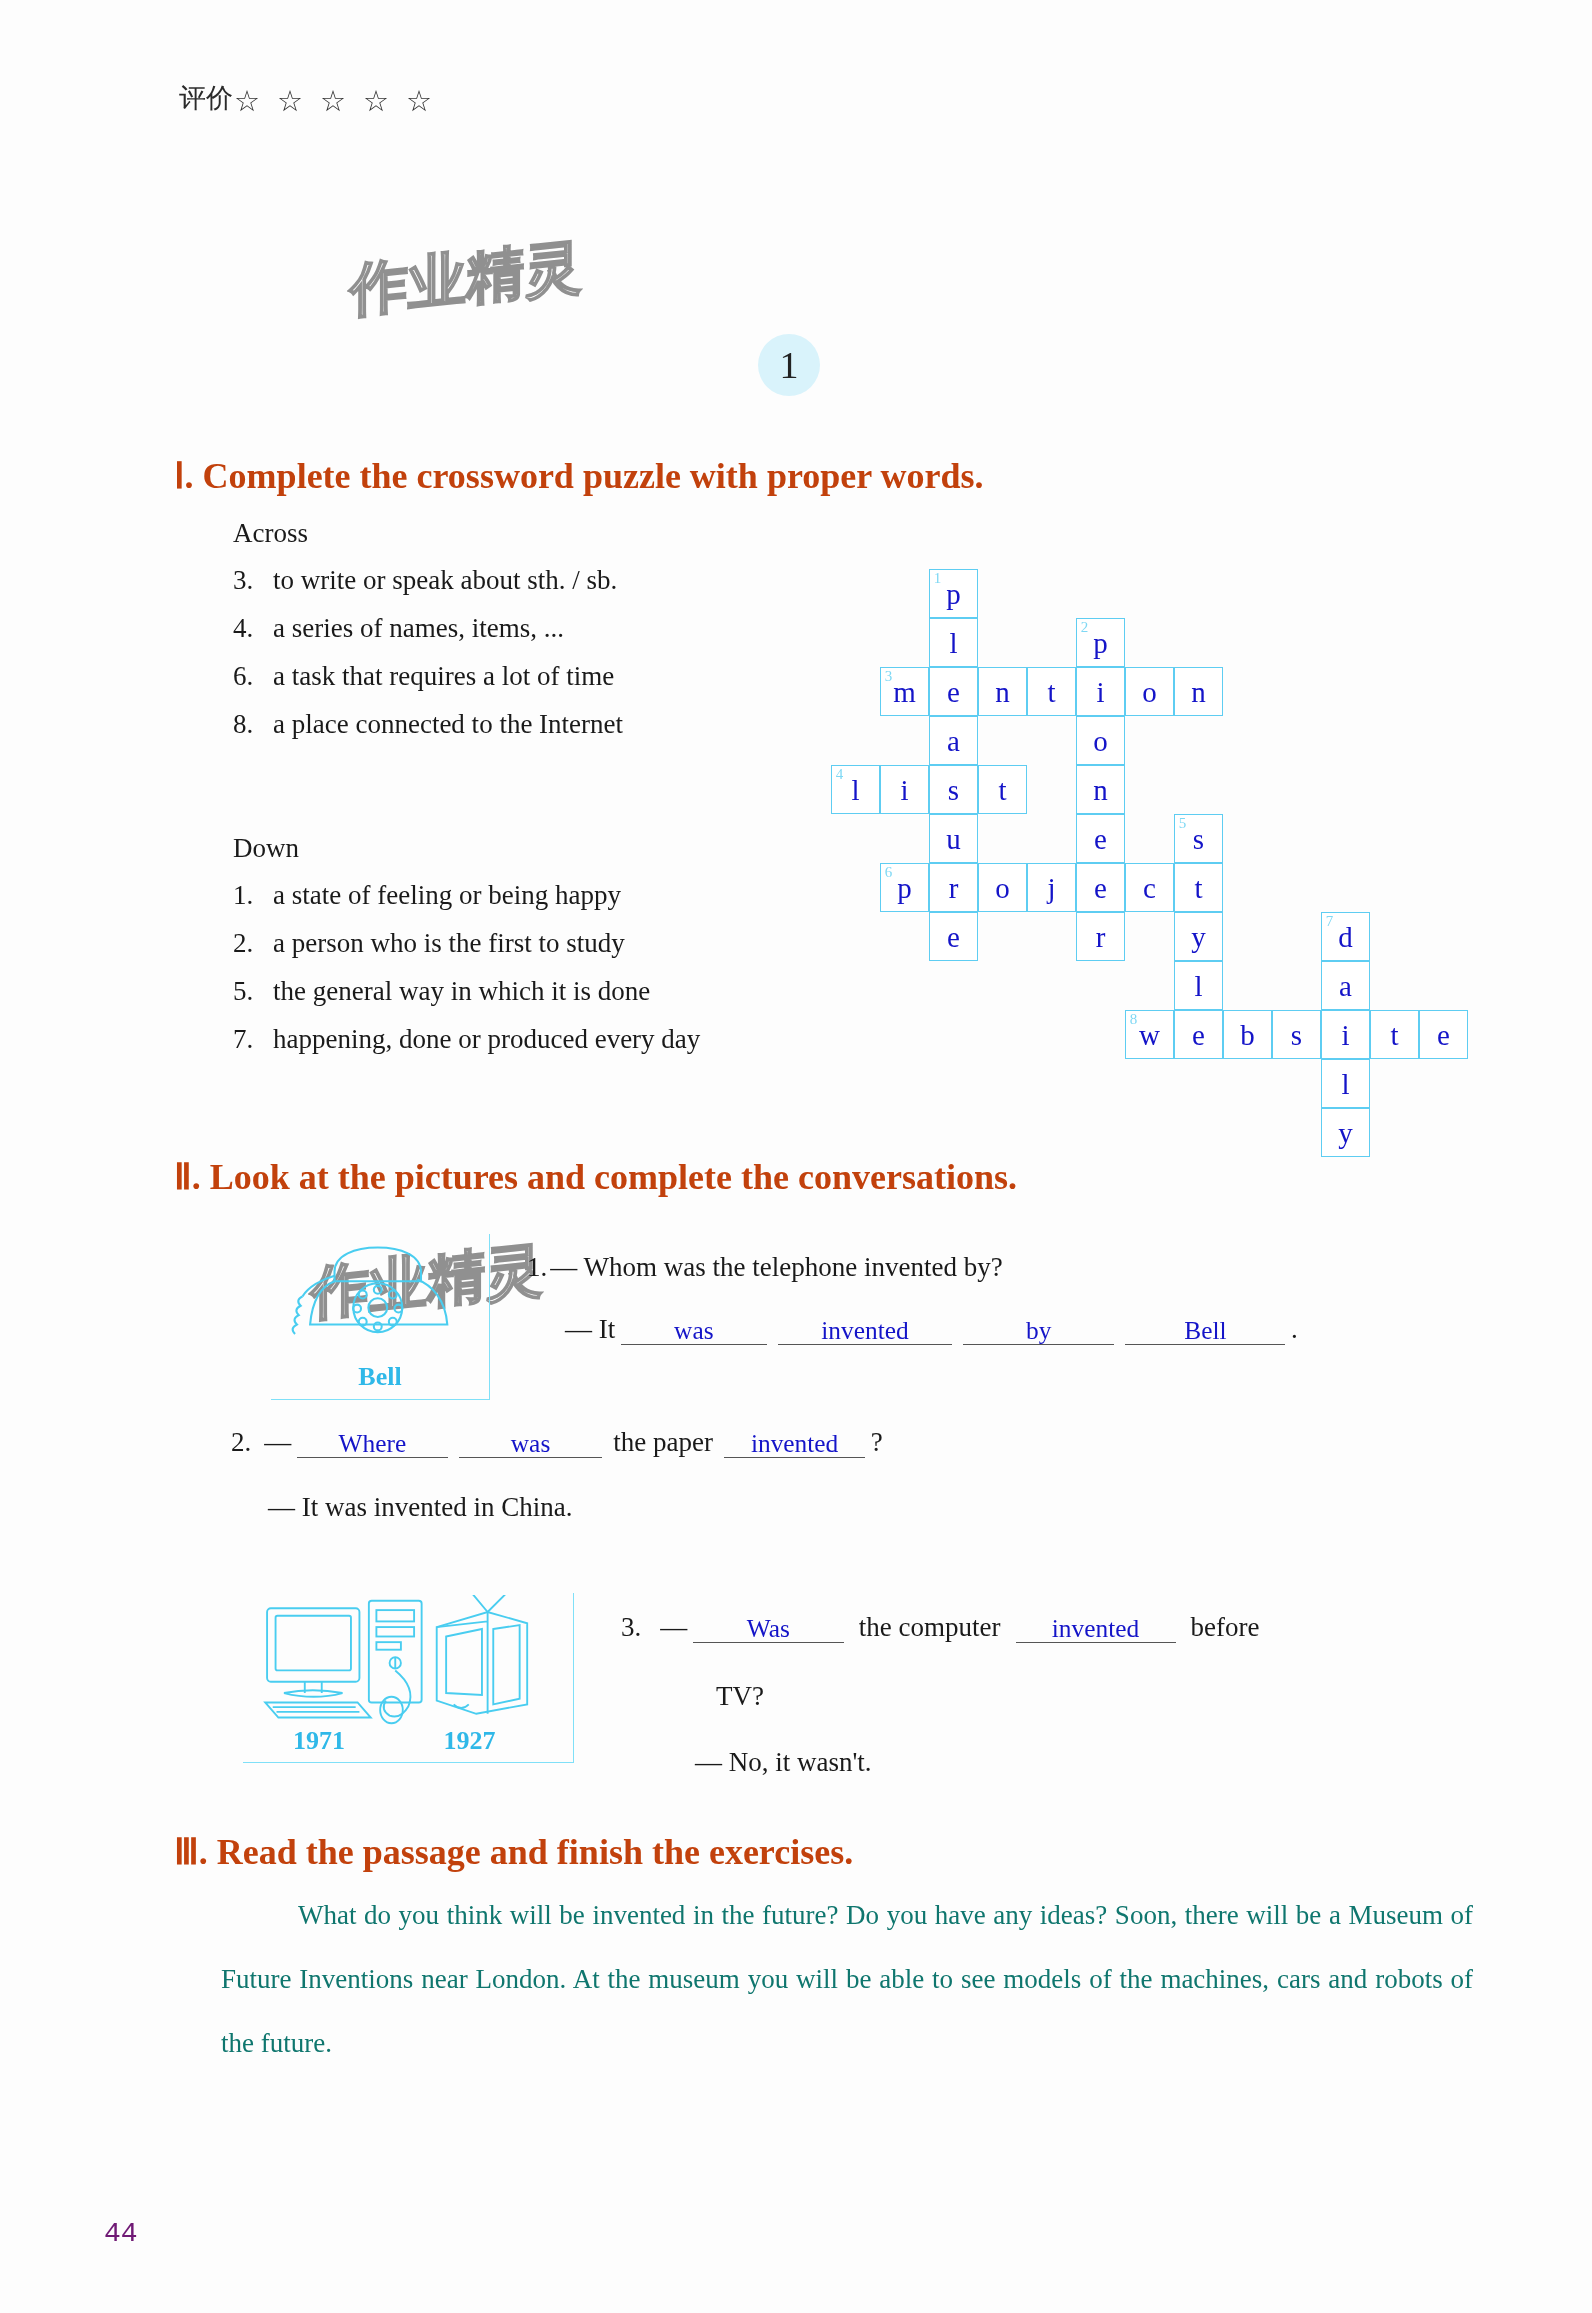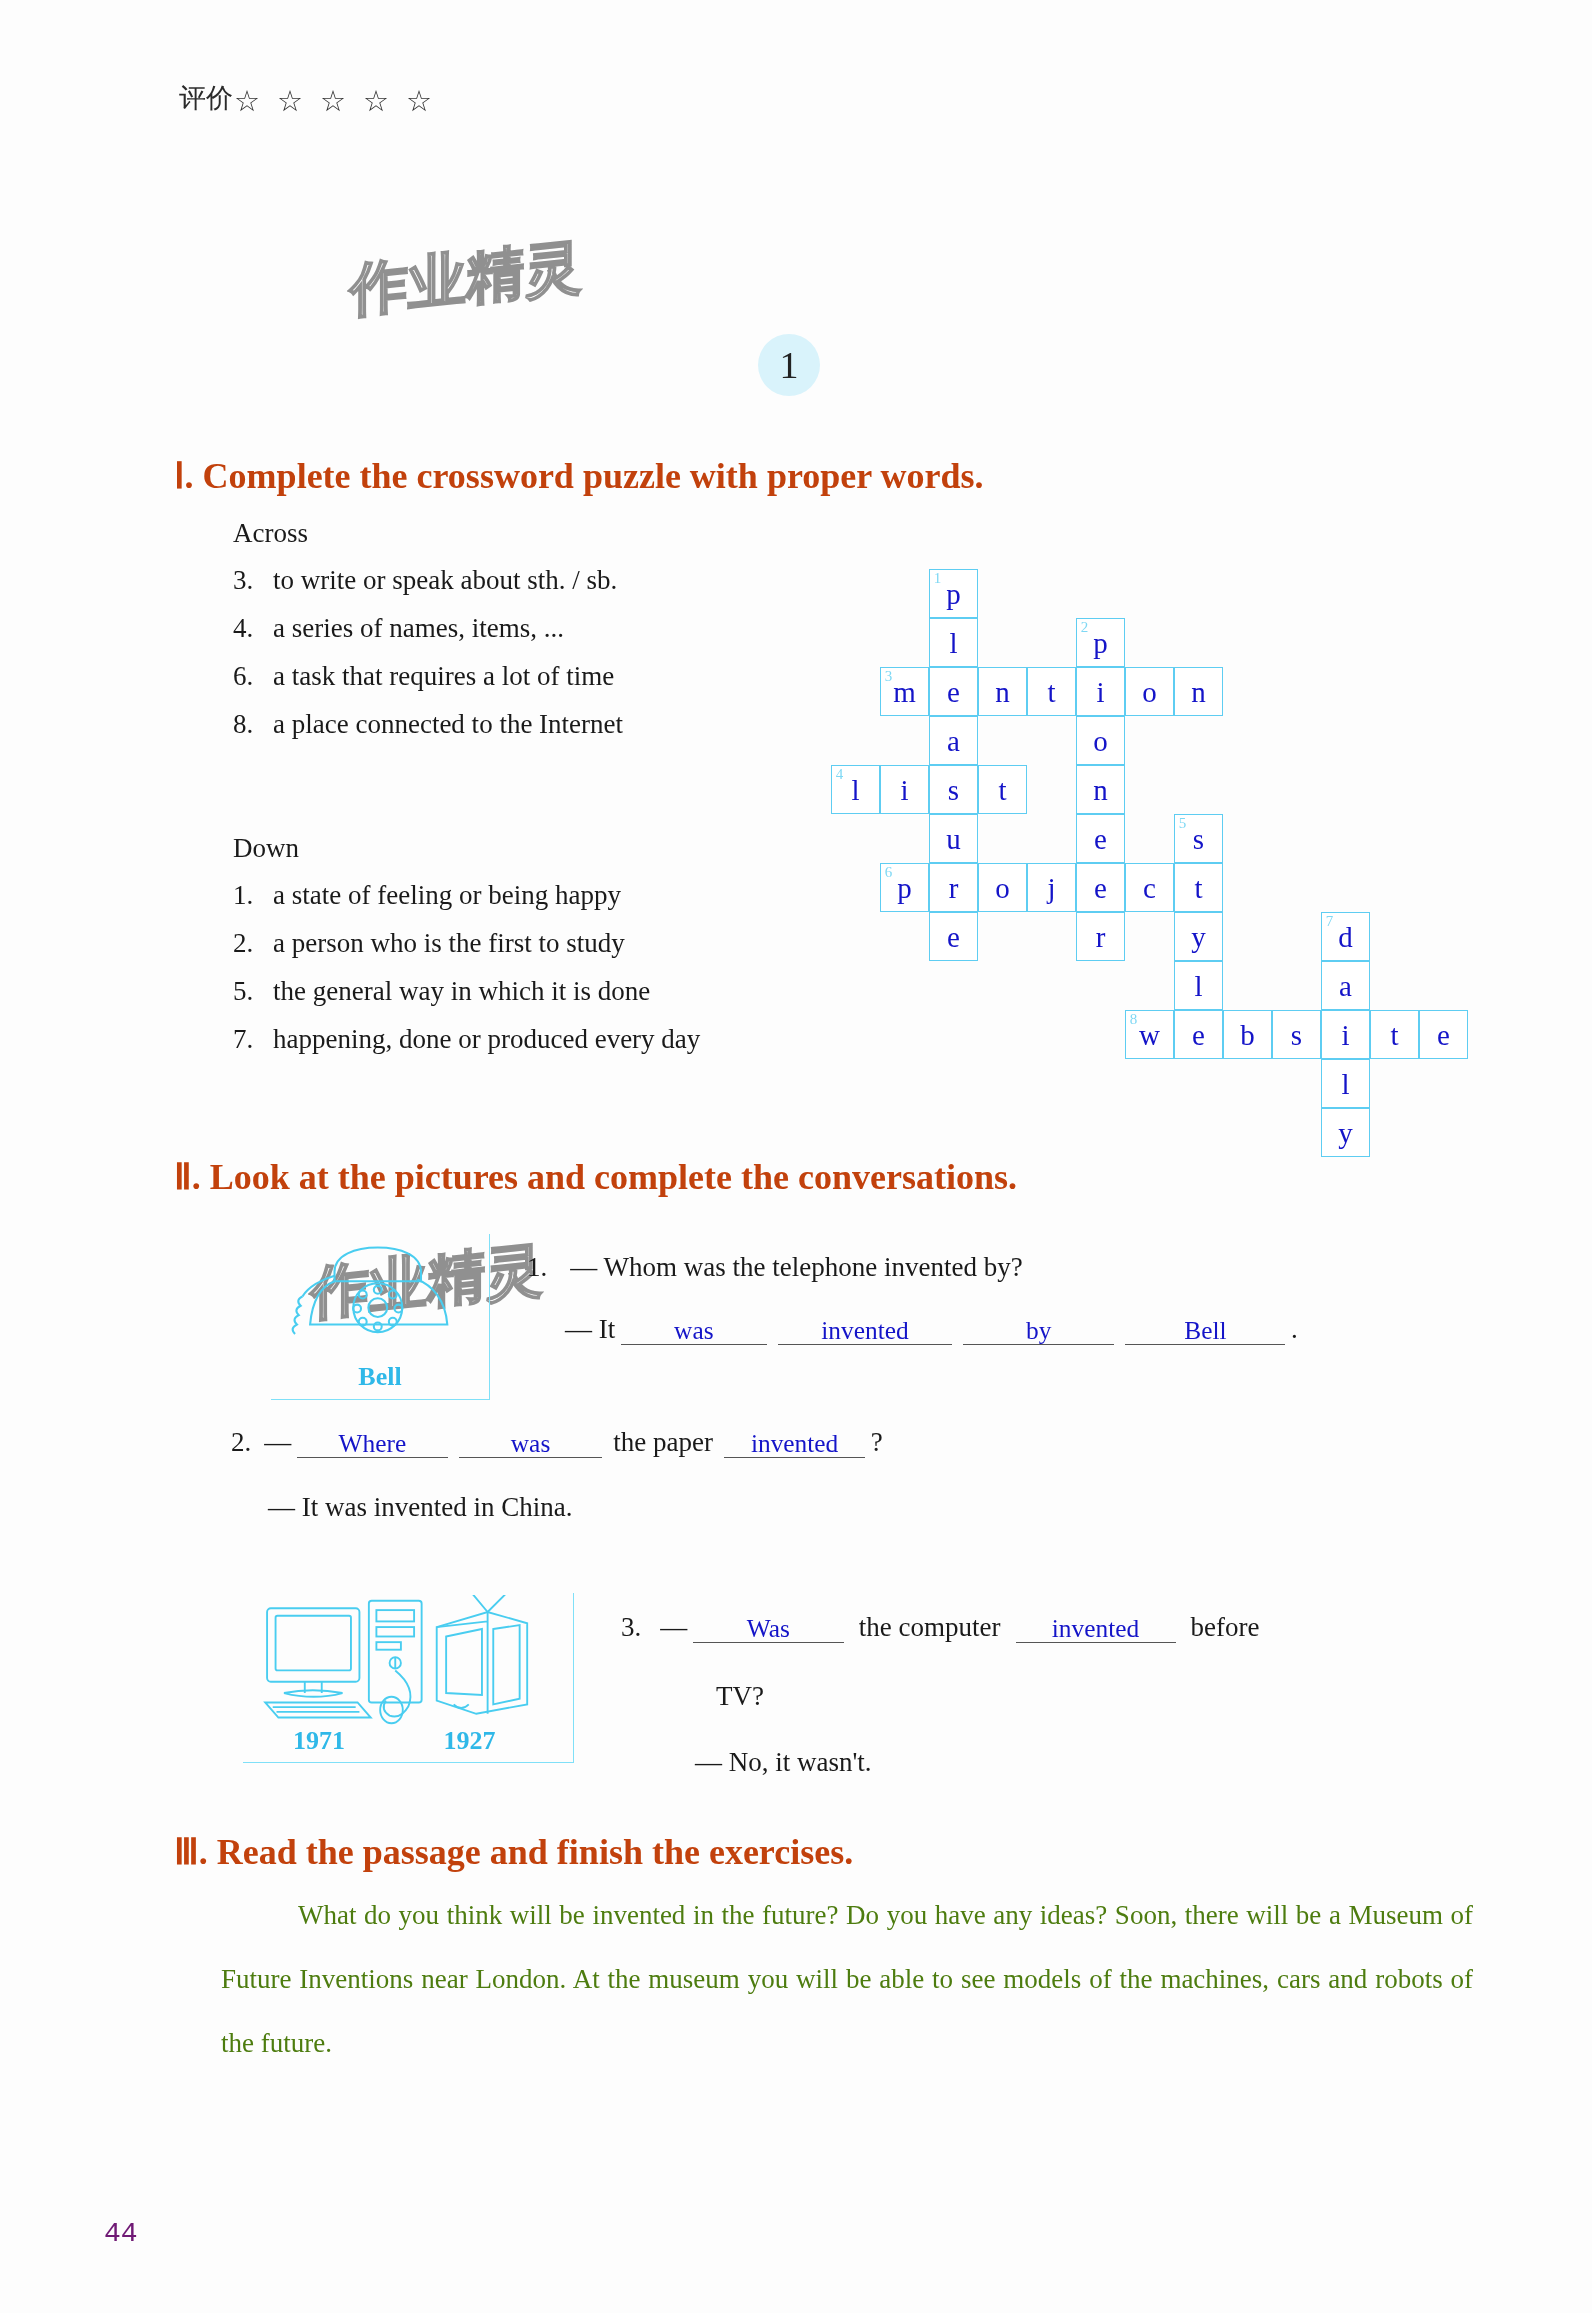--- a/index.html
+++ b/index.html
@@ -114,21 +114,21 @@
     text-align:center;
     color:#1414c8;
     font-size:25.4px;
     line-height:1.05;
     margin:0 5.6px;
     vertical-align:bottom;
   }
   
   .passage-p{
     position:absolute;
-    font-size:27px;color:#4d7c0f;
+    font-size:27px;color:#0f766e;
     line-height:1.0;
     text-align:justify;
   }
   
   .page-num{
     position:absolute;left:104px;top:2218px;
     font-family:Liberation Mono, monospace;
     font-size:28px;color:#701a75;
   }
   
@@ -353,21 +353,21 @@
           <circle cx="88" cy="89" r="4.2"></circle>
         <circle cx="82" cy="75" r="4.2"></circle>
           <circle cx="88" cy="60" r="4.2"></circle>
       </g>
     </svg>
     <div class="pic-cap" style="left:0;right:0;bottom:7.5px;">Bell</div>
   </div>
 
   <div class="conv-line" style="left:527px;top:1252px;">
     <span>1.</span>
-    <span style="margin-left:23px;">— Whom was the telephone invented by?</span>
+    <span style="margin-left:3px;">— Whom was the telephone invented by?</span>
   </div>
 
   <div class="conv-line" style="left:565px;top:1314px;">
     <span>— It</span>
     <span class="blank" style="width:146px;">was</span>
     <span class="blank" style="width:174px;">invented</span>
     <span class="blank" style="width:151px;">by</span>
     <span class="blank" style="width:160px;">Bell</span>
     <span>.</span>
   </div>

